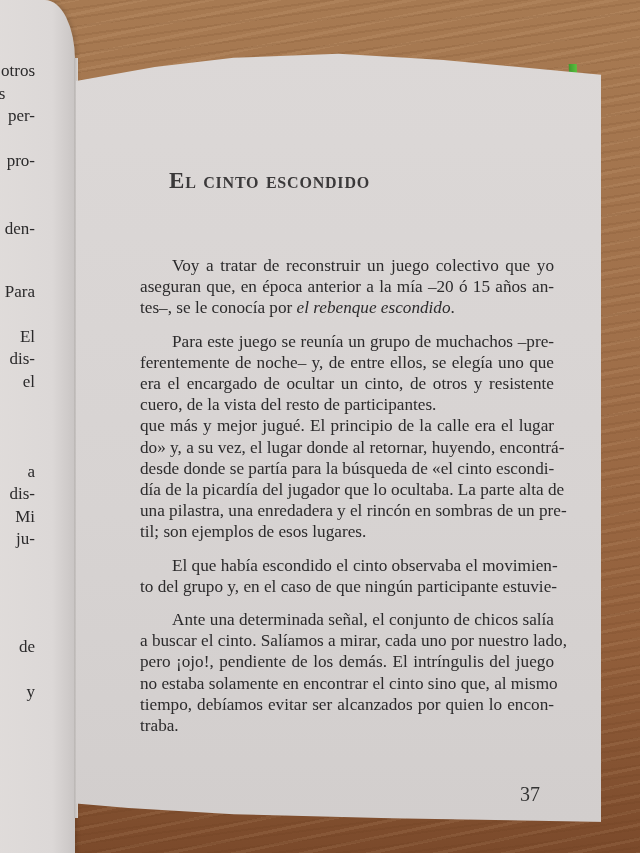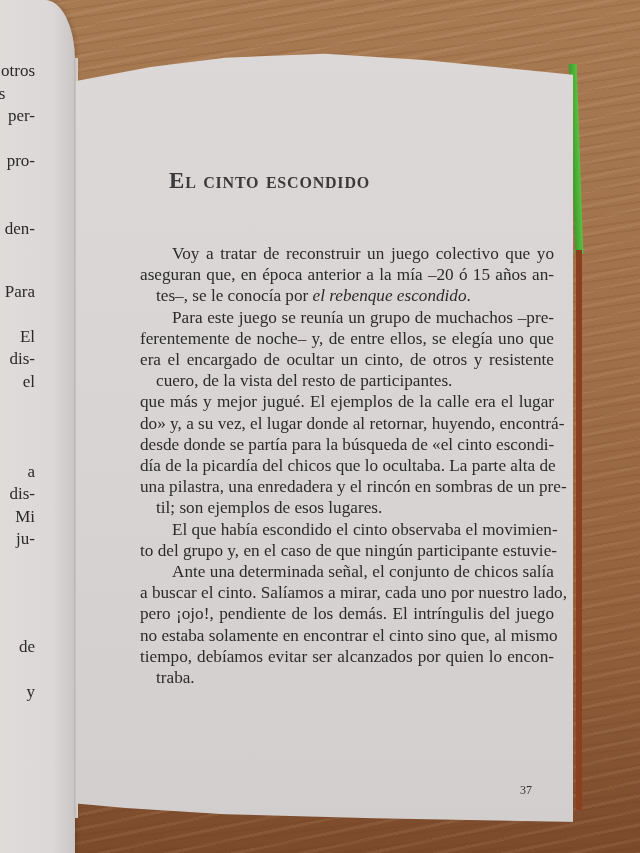--- a/index.html
+++ b/index.html
@@ -34,37 +34,38 @@
     .left-text .ln { display: block; white-space: nowrap; overflow: hidden; }
     .left-text .gap { height: 18px; }
     .spine {
       position: absolute; left: 74px; top: 58px; width: 4px; height: 760px;
       background: linear-gradient(90deg, #b9b5b3, #d8d4d2);
     }
     .right-page {
       position: absolute; left: 76px; top: 50px; width: 497px; height: 772px;
       background: linear-gradient(180deg, #dcd8d7 0%, #d7d3d2 60%, #d2cecd 100%);
       clip-path: polygon(0 4%, 15% 2.2%, 30% 1%, 50% 0.5%, 70% 1.3%, 100% 3.2%, 101% 100%, 60% 99.5%, 30% 99%, 10% 98.2%, 0 97.6%);
+      padding-left: 28px;
     }
     .page-inner { position: absolute; left: 0; top: 0; width: 100%; height: 100%; }
     .chapter-title {
       position: absolute; left: 93px; top: 118px; width: 300px;
       font-size: 23px; font-weight: bold; letter-spacing: 0.8px; color: #3b393a;
       font-variant: small-caps; white-space: nowrap;
     }
     .body-text {
       position: absolute; left: 64px; top: 193px; width: 414px;
       font-size: 17.2px; line-height: 21.2px; color: #2c2b2c;
     }
     .ln { display: block; white-space: nowrap; text-align: justify; text-align-last: justify; }
-    .ln.last { text-align-last: left; margin-left: 16px; }
-    .ln.indent { padding-left: 32px; }
+    .ln.last { text-align-last: left; }
+    .ln.indent { padding-left: 32px; margin-top: 12px; }
     .page-number {
       position: absolute; left: 444px; top: 733px;
-      font-size: 12px; color: #333;
+      font-size: 20px; color: #333;
     }
     em { font-style: italic; }
   </style>
 </head>
 <body>
 
 <div class="cover-edge"></div>
 <div class="cover-edge-brown"></div>
 
 <div class="left-page">
@@ -113,24 +114,24 @@
           <span class="ln">aseguran que, en época anterior a la mía –20 ó 15 años an-</span>
           <span class="ln last">tes–, se le conocía por <em>el rebenque escondido</em>.</span>
         </div>
         <div>
           <span class="ln indent">Para este juego se reunía un grupo de muchachos –pre-</span>
           <span class="ln">ferentemente de noche– y, de entre ellos, se elegía uno que</span>
           <span class="ln">era el encargado de ocultar un cinto, de otros y resistente</span>
           <span class="ln last">cuero, de la vista del resto de participantes.</span>
         </div>
         <div>
-          <span class="ln">que más y mejor jugué. El ejemplos de la calle era el lugar</span>
+          <span class="ln">que más y mejor jugué. El principio de la calle era el lugar</span>
           <span class="ln">do» y, a su vez, el lugar donde al retornar, huyendo, encontrá-</span>
           <span class="ln">desde donde se partía para la búsqueda de «el cinto escondi-</span>
-          <span class="ln">día de la picardía del chicos que lo ocultaba. La parte alta de</span>
+          <span class="ln">día de la picardía del jugador que lo ocultaba. La parte alta de</span>
           <span class="ln">una pilastra, una enredadera y el rincón en sombras de un pre-</span>
           <span class="ln last">til; son ejemplos de esos lugares.</span>
         </div>
         <div>
           <span class="ln indent">El que había escondido el cinto observaba el movimien-</span>
           <span class="ln">to del grupo y, en el caso de que ningún participante estuvie-</span>
         </div>
         <div>
           <span class="ln indent">Ante una determinada señal, el conjunto de chicos salía</span>
           <span class="ln">a buscar el cinto. Salíamos a mirar, cada uno por nuestro lado,</span>

